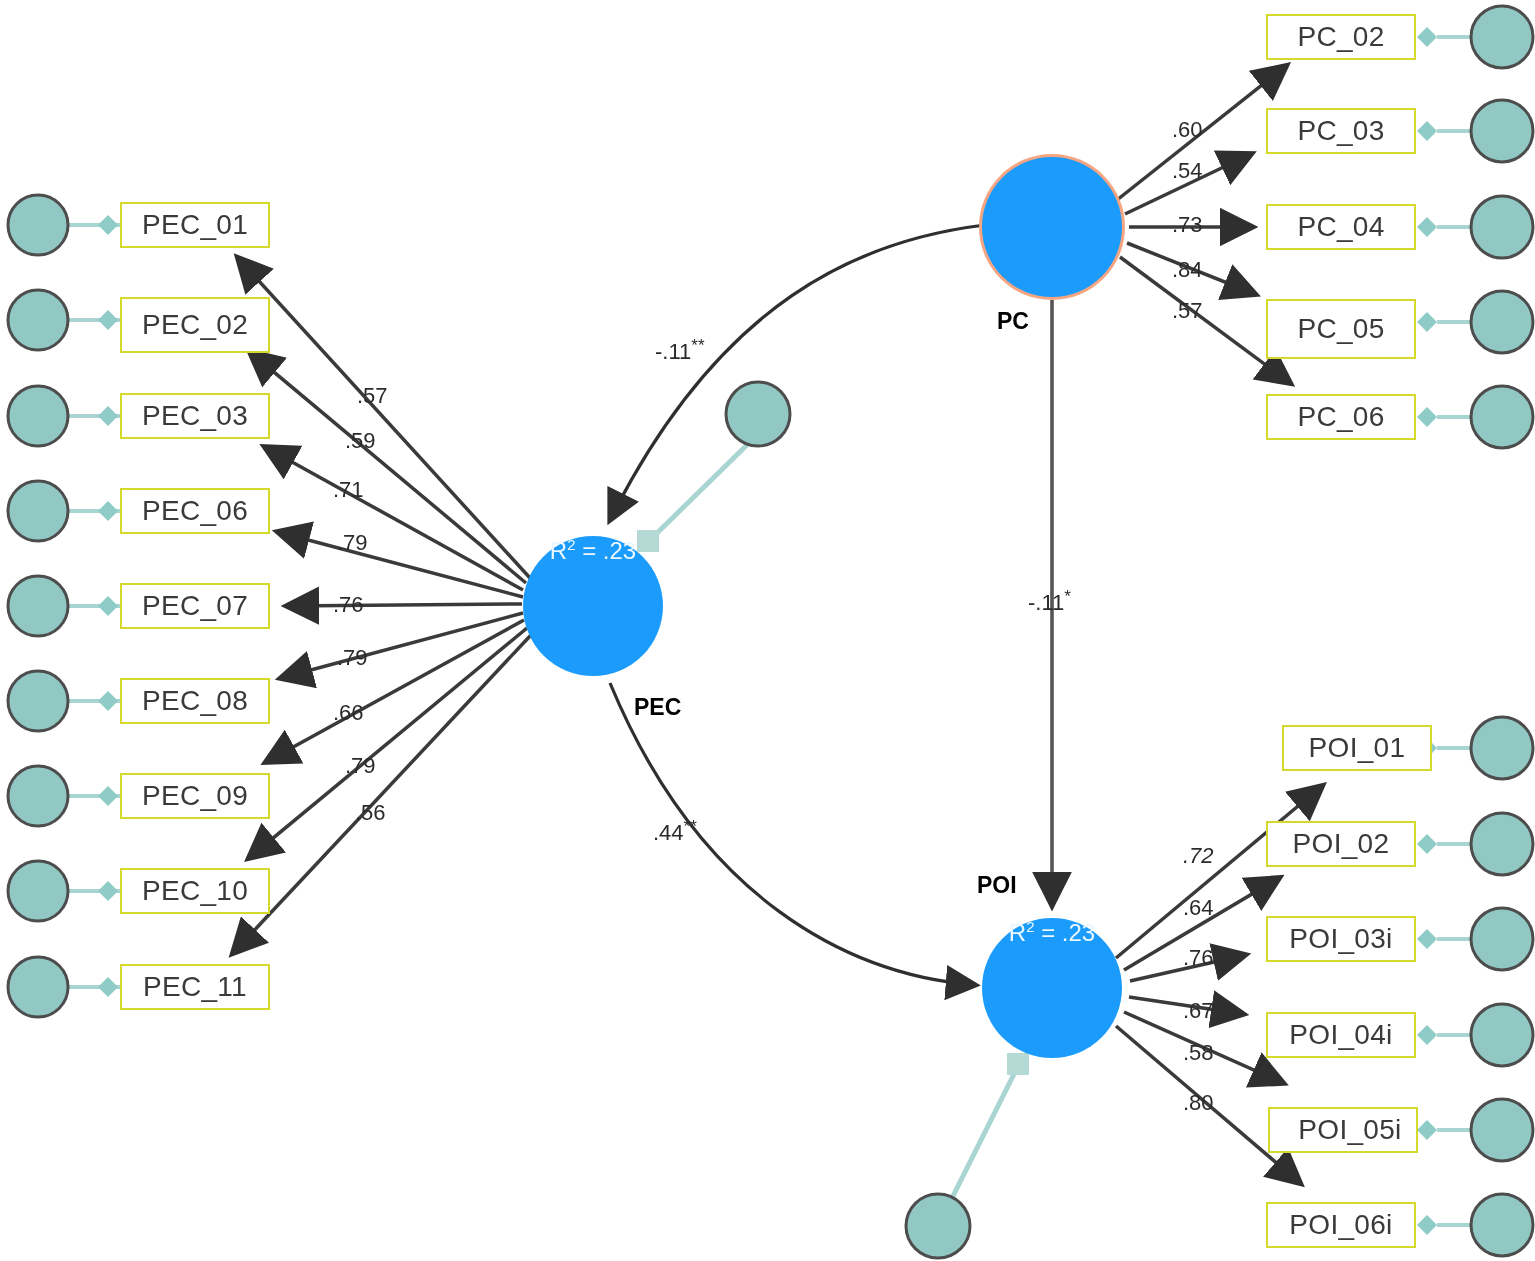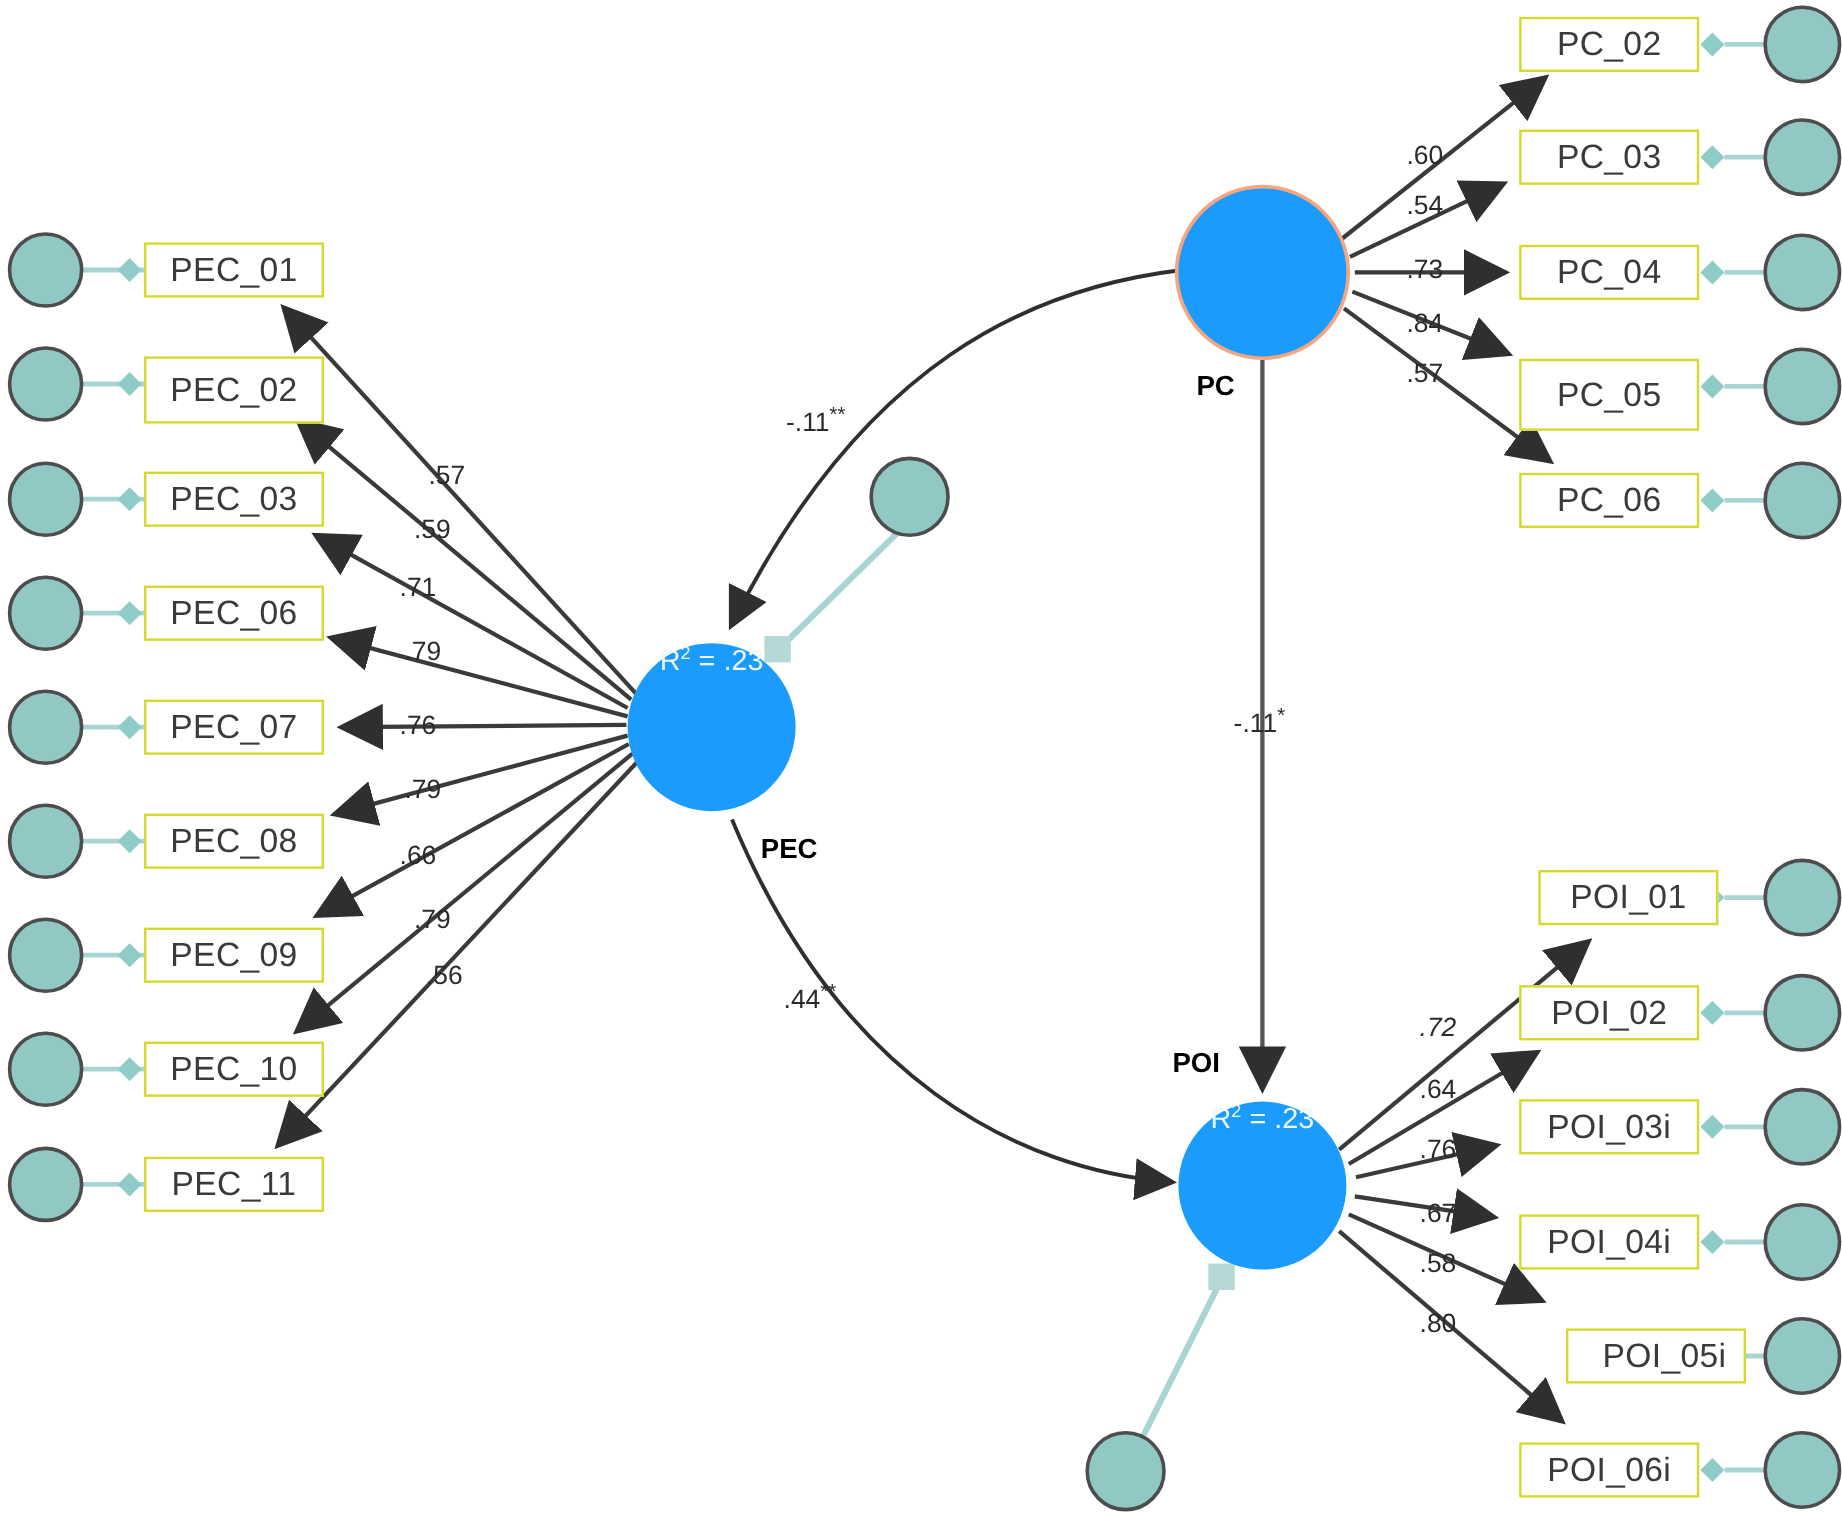--- a/index.html
+++ b/index.html
@@ -203,21 +203,21 @@
     </div>
   <div class="ind-box" style="left:1266px;top:821px;width:150px;height:46px;">
       <span>POI_02</span>
     </div>
   <div class="ind-box" style="left:1266px;top:916px;width:150px;height:46px;">
       <span>POI_03i</span>
     </div>
   <div class="ind-box" style="left:1266px;top:1012px;width:150px;height:46px;">
       <span>POI_04i</span>
     </div>
-  <div class="ind-box" style="left:1305px;top:1107px;width:150px;height:46px;padding-left:14px;">
+  <div class="ind-box" style="left:1268px;top:1107px;width:150px;height:46px;padding-left:14px;">
       <span>POI_05i</span>
     </div>
   <div class="ind-box" style="left:1266px;top:1202px;width:150px;height:46px;">
       <span>POI_06i</span>
     </div>
 
   <div class="construct" style="left:523px;top:536px;width:140px;height:140px;">
     <span class="r2"><span>R</span><sup>2</sup> <span>= .23</span></span>
   </div>
   <div class="clabel" style="left:634px;top:694px;">PEC</div>

